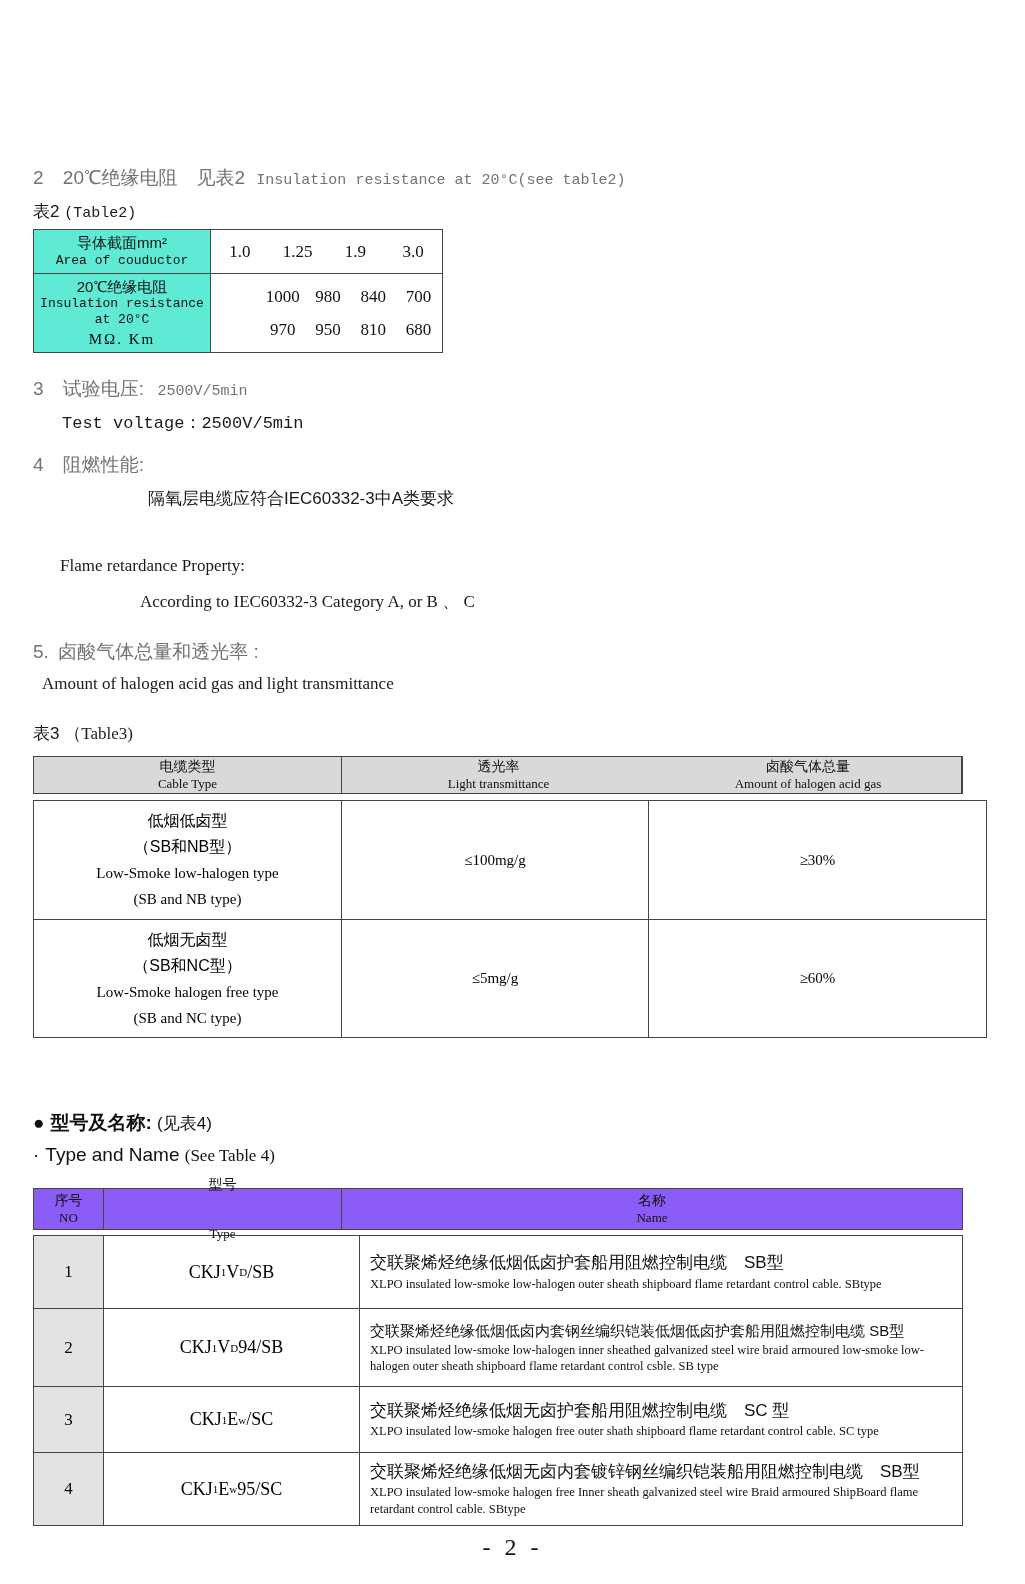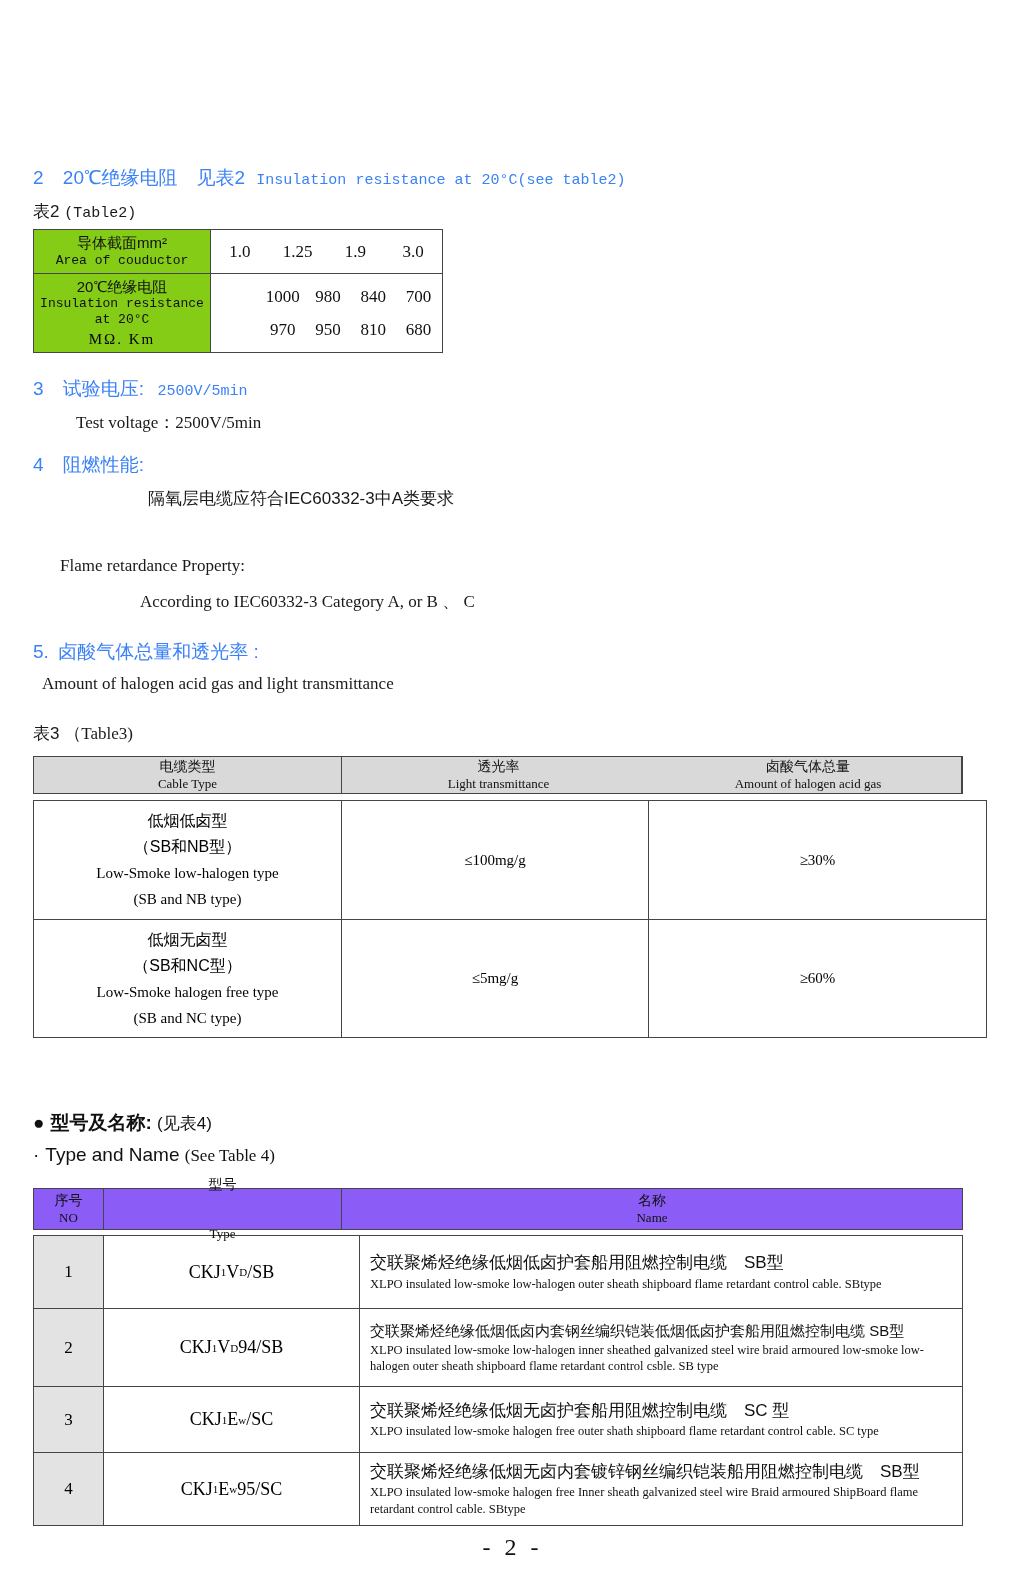--- a/index.html
+++ b/index.html
@@ -5,46 +5,46 @@
   * { margin:0; padding:0; box-sizing:border-box; }
   body { width:1025px; height:1584px; background:#ffffff; }
   .page { position:relative; width:1025px; height:1584px; background:#ffffff; overflow:hidden; }
   .content { position:absolute; left:33px; top:165px; width:932px; }
 
   .serif { font-family:"Liberation Serif", serif; }
   .mono  { font-family:"Liberation Mono", monospace; }
   .cjk   { font-family:"Liberation Sans", sans-serif; }
 
   
-  .h-line { font-size:19px; color:#3b82f6; margin-bottom:9px; }
+  .h-line { font-size:19px; color:#737373; margin-bottom:9px; }
   .h-line .num { display:inline-block; margin-right:14px; }
   .h-en { font-family:"Liberation Mono", monospace; font-size:15px; margin-left:6px; }
   .tbl-label { font-size:17px; margin-bottom:6px; color:#1a1a1a; }
   .tbl-label .mono { font-size:15px; }
 
   
   .t2 { width:410px; border:1px solid #454545; margin-bottom:23px; }
   .t2-row { display:flex; }
   .t2-r1 { height:44px; border-bottom:1px solid #454545; }
   .t2-r2 { height:78px; }
-  .t2-label { width:177px; background:#84cc16; border-right:1px solid #454545;
+  .t2-label { width:177px; background:#5eead4; border-right:1px solid #454545;
               display:flex; flex-direction:column; justify-content:center; align-items:center;
               text-align:left; }
   .t2-label .cjk { font-size:15px; line-height:1.25; color:#111; }
   .t2-label .mono { font-size:13px; line-height:1.2; color:#111; }
   .t2-unit { font-size:15px; margin-top:4px; letter-spacing:2px; }
   .t2-vals { flex:1; display:flex; flex-direction:column; justify-content:center; }
   .t2-r2 .t2-vals { justify-content:space-around; padding:6px 1px;margin-left:48px; }
   .t2-valrow { display:flex; }
   .t2-valrow span { flex:1; text-align:center; font-family:"Liberation Serif", serif;
                     font-size:17px; color:#111; }
 
   
   .pline { color:#1a1a1a; margin-bottom:12px; }
-  .s3-en { margin-left:43px; font-size:17px; margin-bottom:18px; }
+  .s3-en { margin-left:29px; font-size:17px; margin-bottom:18px;font-family:Liberation Mono, monospace; }
   .s4-body { margin-left:115px; font-size:17px; margin-bottom:46px; }
   .flame { margin-left:27px; font-size:17px; margin-bottom:14px; }
   .according { margin-left:107px; font-size:17px; margin-bottom:26px; }
   .s5-en { margin-left:9px; font-size:17px; margin-bottom:28px; }
   .mono-val { font-family:"Liberation Mono", monospace; font-size:15px; margin-left:8px; }
 
   
   .t3-head { width:930px; height:38px; display:flex; border:1px solid #454545; background:#d9d9d9; }
   .t3-head .cell { display:flex; flex-direction:column; justify-content:center; align-items:center; }
   .t3-head .c1 { width:308px; border-right:1px solid #454545; }

